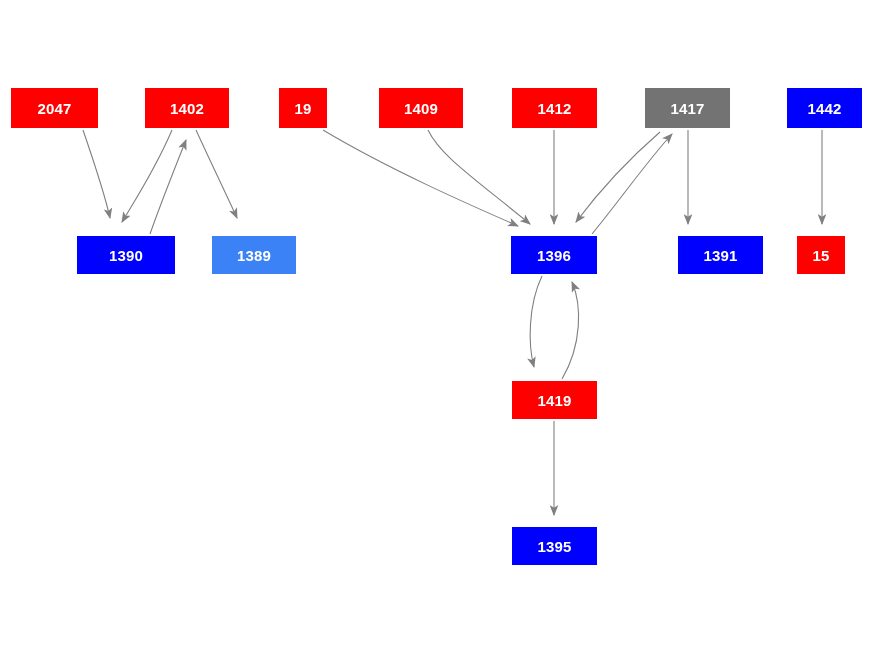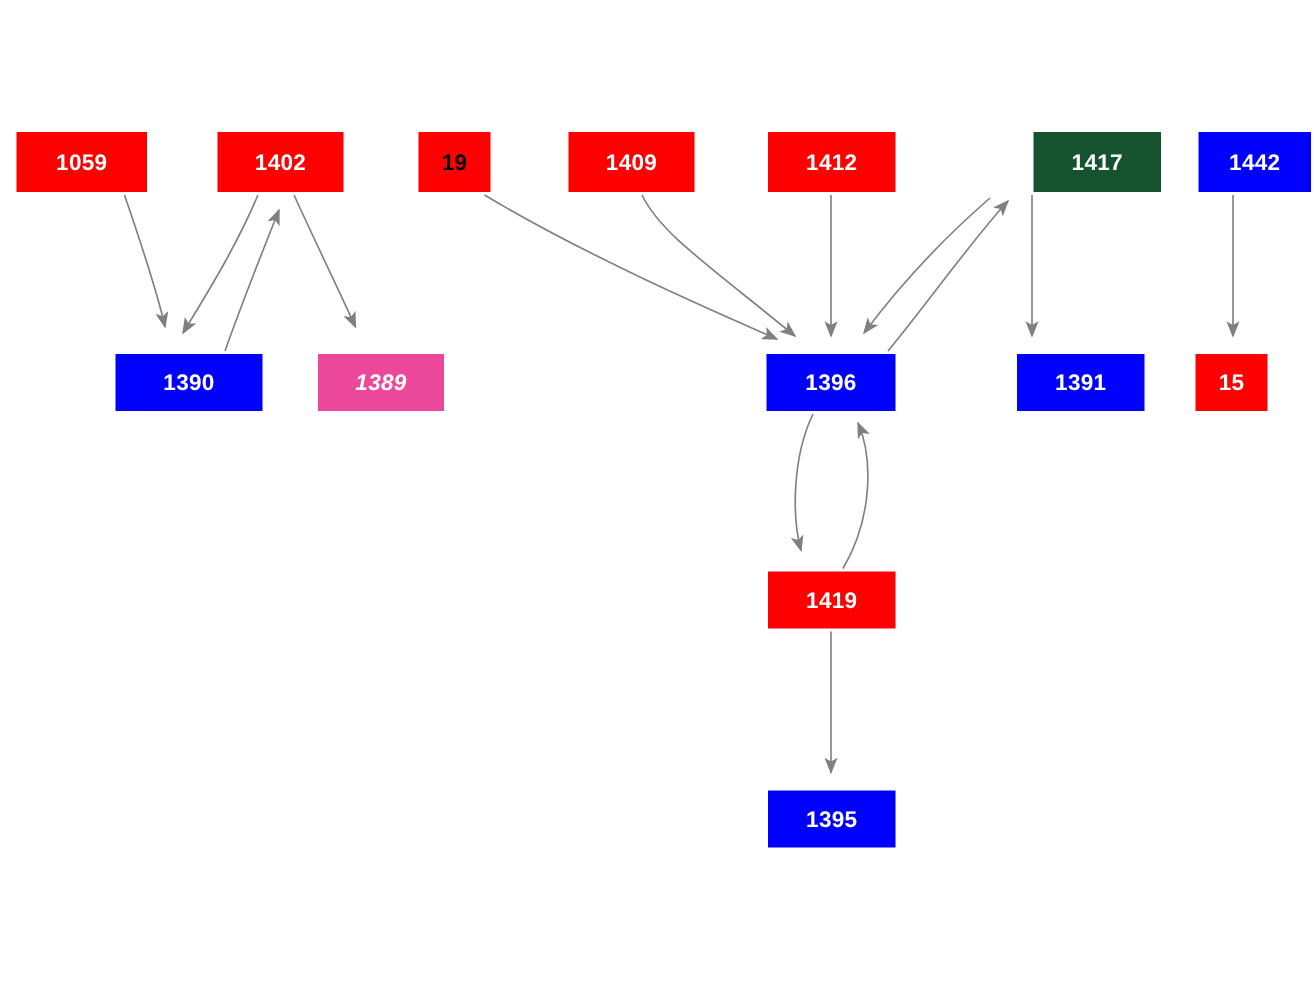--- a/index.html
+++ b/index.html
@@ -67,29 +67,29 @@
         <path d="M 592,234 C 620,200 648,160 672,134" fill="none" stroke="#808080" stroke-width="1.1" marker-end="url(#arrowhead)"></path>
         <path d="M 688,130 L 688,224" fill="none" stroke="#808080" stroke-width="1.1" marker-end="url(#arrowhead)"></path>
         <path d="M 822,130 L 822,224" fill="none" stroke="#808080" stroke-width="1.1" marker-end="url(#arrowhead)"></path>
         <path d="M 542,276 C 528,305 528,345 534,367" fill="none" stroke="#808080" stroke-width="1.1" marker-end="url(#arrowhead)"></path>
         <path d="M 562,379 C 582,345 582,305 572,282" fill="none" stroke="#808080" stroke-width="1.1" marker-end="url(#arrowhead)"></path>
         <path d="M 554,421 L 554,515" fill="none" stroke="#808080" stroke-width="1.1" marker-end="url(#arrowhead)"></path>
       </g>
   </svg>
 
   <div id="node-group">
-      <div class="node" style="left: 11px; top: 88px; width: 87px; height: 40px; background: rgb(255, 0, 0); color: rgb(255, 255, 255);">1059</div>
+      <div class="node" style="left: 11px; top: 88px; width: 87px; height: 40px; background: rgb(255, 0, 0); color: rgb(255, 255, 255);">2047</div>
       <div class="node" style="left: 145px; top: 88px; width: 84px; height: 40px; background: rgb(255, 0, 0); color: rgb(255, 255, 255);">1402</div>
-      <div class="node" style="left: 279px; top: 88px; width: 48px; height: 40px; background: rgb(255, 0, 0); color: #000000;">19</div>
+      <div class="node" style="left: 279px; top: 88px; width: 48px; height: 40px; background: rgb(255, 0, 0); color: #ffffff;">19</div>
       <div class="node" style="left: 379px; top: 88px; width: 84px; height: 40px; background: rgb(255, 0, 0); color: rgb(255, 255, 255);">1409</div>
       <div class="node" style="left: 512px; top: 88px; width: 85px; height: 40px; background: rgb(255, 0, 0); color: rgb(255, 255, 255);">1412</div>
-      <div class="node" style="left: 645px; top: 88px; width: 85px; height: 40px; background: #14532d; color: rgb(255, 255, 255); margin-left: 44px;">1417</div>
-      <div class="node" style="left: 787px; top: 88px; width: 75px; height: 40px; background: rgb(0, 0, 255); color: rgb(255, 255, 255); margin-left: 12px;">1442</div>
+      <div class="node" style="left: 645px; top: 88px; width: 85px; height: 40px; background: #737373; color: rgb(255, 255, 255);">1417</div>
+      <div class="node" style="left: 787px; top: 88px; width: 75px; height: 40px; background: rgb(0, 0, 255); color: rgb(255, 255, 255);">1442</div>
       <div class="node" style="left: 77px; top: 236px; width: 98px; height: 38px; background: rgb(0, 0, 255); color: rgb(255, 255, 255);">1390</div>
-      <div class="node" style="left: 212px; top: 236px; width: 84px; height: 38px; background: #ec4899; color: rgb(255, 255, 255); font-style: italic;">1389</div>
+      <div class="node" style="left: 212px; top: 236px; width: 84px; height: 38px; background: #3b82f6; color: rgb(255, 255, 255);">1389</div>
       <div class="node" style="left: 511px; top: 236px; width: 86px; height: 38px; background: rgb(0, 0, 255); color: rgb(255, 255, 255); text-align: center;">1396</div>
       <div class="node" style="left: 645px; top: 236px; width: 85px; height: 38px; background: rgb(0, 0, 255); color: rgb(255, 255, 255); margin-left: 33px;">1391</div>
       <div class="node" style="left: 797px; top: 236px; width: 48px; height: 38px; background: rgb(255, 0, 0); color: rgb(255, 255, 255); text-align: right;">15</div>
       <div class="node" style="left: 512px; top: 381px; width: 85px; height: 38px; background: rgb(255, 0, 0); color: rgb(255, 255, 255);">1419</div>
       <div class="node" style="left: 512px; top: 527px; width: 85px; height: 38px; background: rgb(0, 0, 255); color: rgb(255, 255, 255);">1395</div>
     </div>
 
 </div>
 
 </body></html>

